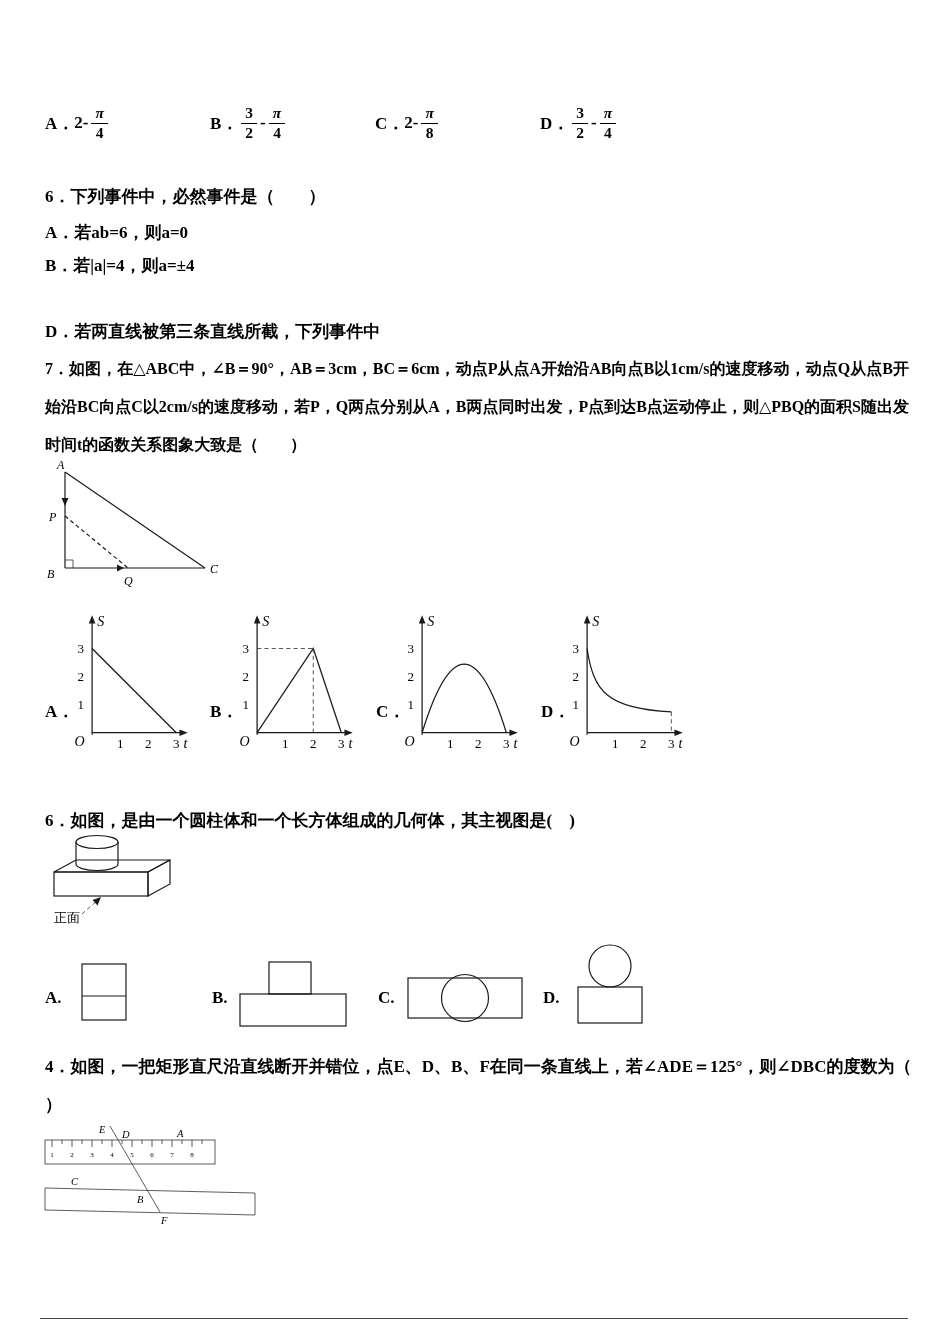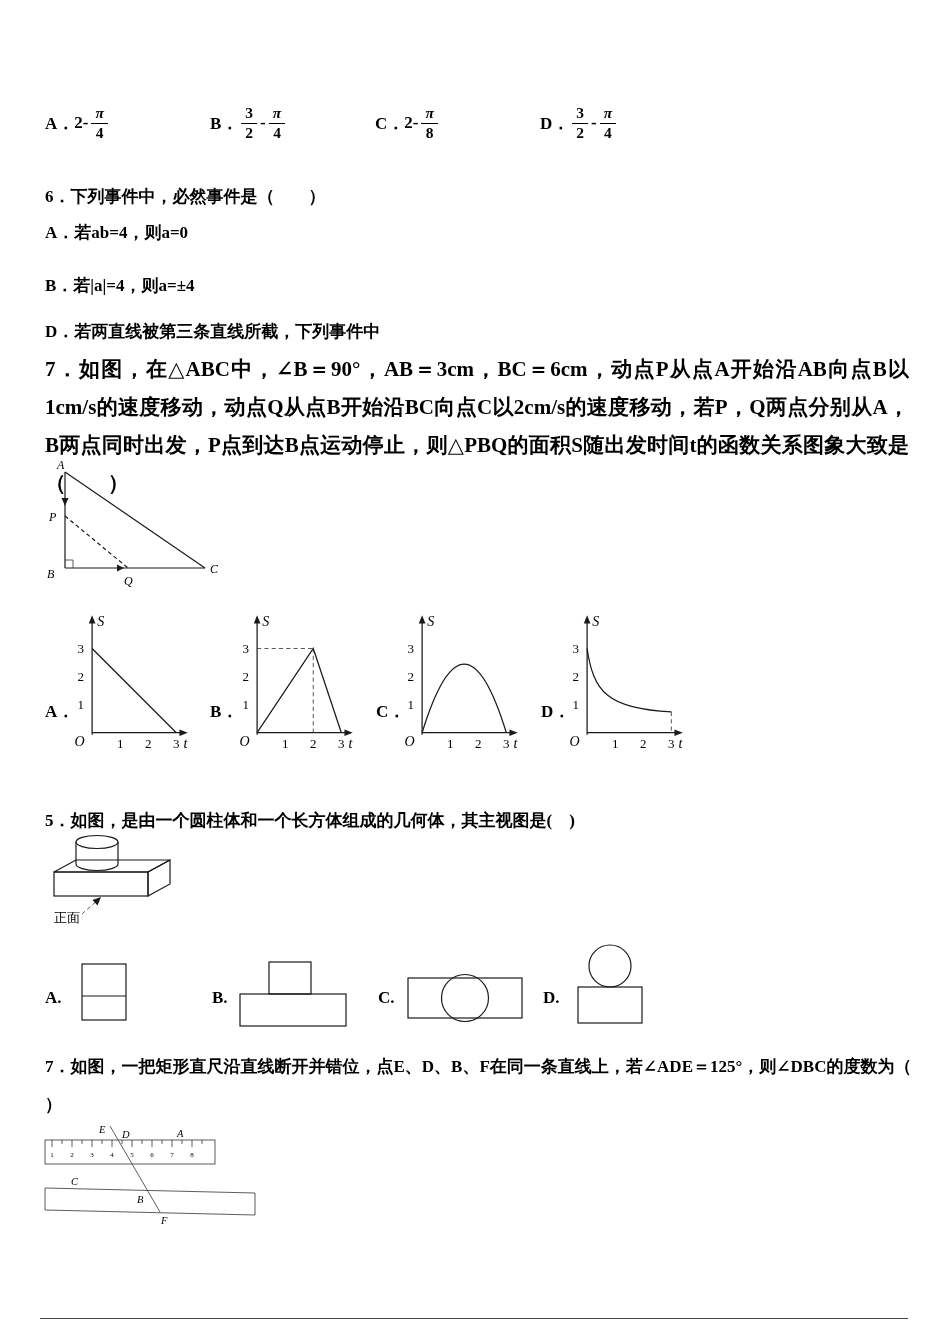--- a/index.html
+++ b/index.html
@@ -1,20 +1,20 @@
 <!DOCTYPE html>
 <html><head>
 <meta charset="utf-8">
 <style>
   html,body{margin:0;padding:0;background:#fff;}
   .page{position:relative;width:950px;height:1344px;background:#ffffff;
         font-family:"Liberation Serif","DejaVu Serif",serif;color:#000;overflow:hidden;}
   .abs{position:absolute;}
   .txt{font-size:17px;font-weight:bold;line-height:1.35;white-space:nowrap;}
-  .para{font-size:21px;font-weight:bold;line-height:38px;text-align:justify;white-space:normal;}
+  .para{font-size:16px;font-weight:bold;line-height:38px;text-align:justify;white-space:normal;}
   .fracline{display:flex;align-items:center;font-size:17px;font-weight:bold;}
   .frac{display:inline-flex;flex-direction:column;align-items:center;line-height:1.08;
         font-size:15.5px;margin:0 3px;}
   .frac .fnum{border-bottom:1.4px solid #000;padding:0 4px 1px;}
   .frac .fden{padding-top:1px;}
   .it{font-style:italic;}
   .glabel{font-size:17px;font-weight:bold;}
   svg{display:block;}
   svg text{font-family:"Liberation Serif","DejaVu Serif",serif;fill:#000;}
   .fig-line{stroke:#1a1a1a;stroke-width:1.2;fill:none;}
@@ -71,22 +71,22 @@
       <span class="fden">2</span>
     </span>
     <span>-</span>
     <span class="frac">
       <span class="fnum it">π</span>
       <span class="fden">4</span>
     </span>
   </div>
 
   <div class="abs txt" style="left:45px;top:186px;">6．下列事件中，必然事件是（　　）</div>
-  <div class="abs txt" style="left:45px;top:222px;">A．若ab=4，则a=0</div>
-  <div class="abs txt" style="left:45px;top:255px;margin-top:20px;">B．若|a|=4，则a=±4</div>
+  <div class="abs txt" style="left:45px;top:222px;">A．若ab=6，则a=0</div>
+  <div class="abs txt" style="left:45px;top:255px;">B．若|a|=4，则a=±4</div>
   <div class="abs txt" style="left:45px;top:321px;">D．若两直线被第三条直线所截，下列事件中</div>
 
   <div class="abs para" style="left:45px;top:350px;width:864px;">7．如图，在△ABC中，∠B＝90°，AB＝3cm，BC＝6cm，动点P从点A开始沿AB向点B以1cm/s的速度移动，动点Q从点B开始沿BC向点C以2cm/s的速度移动，若P，Q两点分别从A，B两点同时出发，P点到达B点运动停止，则△PBQ的面积S随出发时间t的函数关系图象大致是（　　）</div>
 
   <svg class="abs" style="left:40px;top:458px;" width="185" height="138" viewBox="0 0 185 138">
     <line class="fig-line" x1="25" y1="14" x2="25" y2="110"></line>
     <line class="fig-line" x1="25" y1="110" x2="165" y2="110"></line>
     <line class="fig-line" x1="25" y1="14" x2="165" y2="110"></line>
     <path class="fig-thin" d="M25,102 L33,102 L33,110"></path>
     <polygon class="fig-fill" points="25,48 21.5,40 28.5,40"></polygon>
@@ -167,21 +167,21 @@
     <text class="gt" x="14" y="68" text-anchor="middle">2</text>
     <text class="gt" x="14" y="95" text-anchor="middle">1</text>
     <text class="gt" x="52" y="133" text-anchor="middle">1</text>
     <text class="gt" x="79" y="133" text-anchor="middle">2</text>
     <text class="gt" x="106" y="133" text-anchor="middle">3</text>
     <text class="git" x="30" y="15">S</text>
     <text class="git" x="113" y="133">t</text>
     <text class="git" x="13" y="131" text-anchor="middle">O</text>
   </svg>
 
-  <div class="abs txt" style="left:45px;top:810px;">5．如图，是由一个圆柱体和一个长方体组成的几何体，其主视图是(　)</div>
+  <div class="abs txt" style="left:45px;top:810px;">6．如图，是由一个圆柱体和一个长方体组成的几何体，其主视图是(　)</div>
 
   <svg class="abs" style="left:42px;top:830px;" width="160" height="98" viewBox="0 0 160 98">
     <polygon class="fig-line" points="12,42 34,30 128,30 106,42"></polygon>
     <rect class="fig-line" x="12" y="42" width="94" height="24"></rect>
     <polygon class="fig-line" points="106,42 128,30 128,54 106,66"></polygon>
     <path d="M34,12 L34,34 A21,6.5 0 0 0 76,34 L76,12" fill="#ffffff" class="fig-line"></path>
     <ellipse class="fig-line" cx="55" cy="12" rx="21" ry="6.5" fill="#ffffff"></ellipse>
     <line class="fig-thin" x1="40" y1="84" x2="57" y2="69" stroke-dasharray="4,3"></line>
     <polygon class="fig-fill" points="59,67 50.5,70 55.5,75.5"></polygon>
     <text class="cn" x="12" y="92">正面</text>
@@ -205,21 +205,21 @@
   <svg class="abs" style="left:406px;top:958px;" width="120" height="70" viewBox="0 0 120 70">
     <rect class="fig-line" x="2" y="20" width="114" height="40"></rect>
     <circle class="fig-line" cx="59" cy="40" r="23.5"></circle>
   </svg>
 
   <svg class="abs" style="left:574px;top:942px;" width="84" height="85" viewBox="0 0 84 85">
     <circle class="fig-line" cx="36" cy="24" r="21"></circle>
     <rect class="fig-line" x="4" y="45" width="64" height="36"></rect>
   </svg>
 
-  <div class="abs txt" style="left:45px;top:1056px;">7．如图，一把矩形直尺沿直线断开并错位，点E、D、B、F在同一条直线上，若∠ADE＝125°，则∠DBC的度数为（</div>
+  <div class="abs txt" style="left:45px;top:1056px;">4．如图，一把矩形直尺沿直线断开并错位，点E、D、B、F在同一条直线上，若∠ADE＝125°，则∠DBC的度数为（</div>
   <div class="abs txt" style="left:45px;top:1094px;">）</div>
 
   <svg class="abs" style="left:40px;top:1120px;" width="240" height="110" viewBox="0 0 240 110">
 
     <rect class="fig-thin" x="5" y="20" width="170" height="24"></rect>
     <path class="fig-thin" d="M12,20 v7 M32,20 v7 M52,20 v7 M72,20 v7 M92,20 v7 M112,20 v7 M132,20 v7 M152,20 v7"></path>
     <path class="fig-thin" d="M22,20 v4 M42,20 v4 M62,20 v4 M82,20 v4 M102,20 v4 M122,20 v4 M142,20 v4 M162,20 v4"></path>
     <text class="rul-num" x="12" y="37" text-anchor="middle">1</text>
     <text class="rul-num" x="32" y="37" text-anchor="middle">2</text>
     <text class="rul-num" x="52" y="37" text-anchor="middle">3</text>

